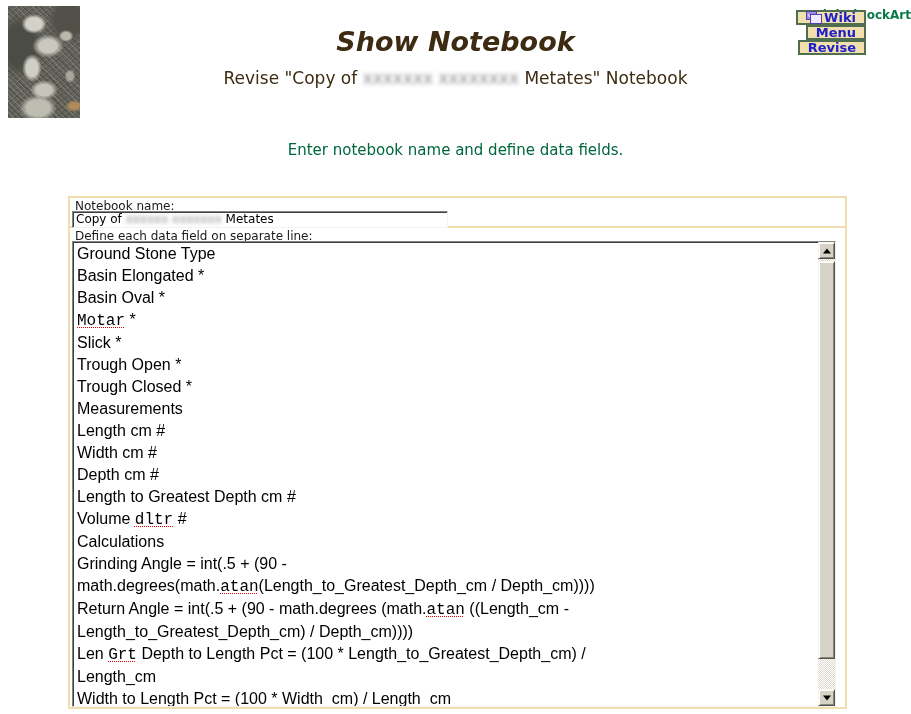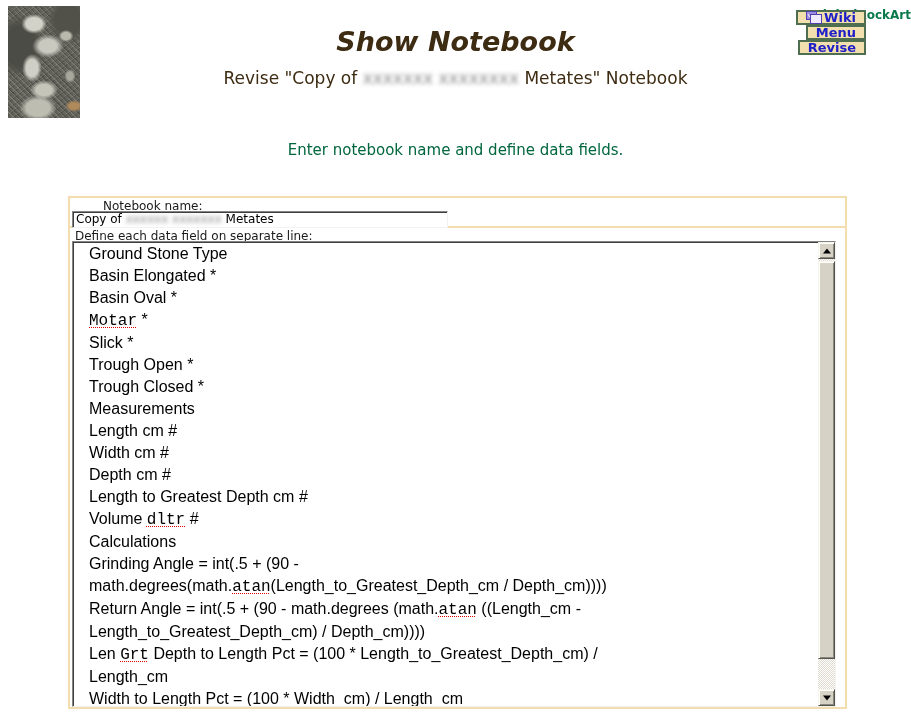--- a/index.html
+++ b/index.html
@@ -56,41 +56,41 @@
   .instruction {
     position:absolute; top:141px; left:0; width:100%; text-align:center;
     font-size:15px; color:#00663e;
   }
 
   
   .panel {
     position:absolute; left:68px; top:196px; width:779px; height:513px;
     border:2px solid #f1ddae; background:#fff;
   }
-  .row1 { height:30px; border-bottom:2px solid #f1ddae; position:relative;padding-left:28px; }
+  .row1 { height:30px; border-bottom:2px solid #f1ddae; position:relative; }
   .small-label { font-size:12px; color:#1a1a1a; padding:1px 0 0 5px; display:block; }
   .name-input {
     position:absolute; left:2px; top:13px; width:376px; height:17px;
     background:#fff; font-size:12px; line-height:13px;
     border:1px solid; border-color:#848484 #f2f2ee #f2f2ee #848484;
     box-shadow:inset 1px 1px 0 #3f3f3f;
     padding:1px 0 0 3px; white-space:nowrap; overflow:hidden; cursor:text;
   }
   .row2 { position:relative; }
 
   .editor {
     position:absolute; left:2px; top:13px; width:764px; height:466px;
     background:#fff; cursor:text;
     border:1px solid; border-color:#848484 #f2f2ee #f2f2ee #848484;
     box-shadow:inset 1px 1px 0 #3f3f3f;
     overflow:hidden;
   }
   .editor-lines {
     position:absolute; left:0; top:0; right:17px; bottom:0;
-    padding:1px 2px 0 16px; overflow:hidden;
+    padding:1px 2px 0 4px; overflow:hidden;
     font-family:"Liberation Sans",sans-serif; font-size:16px; line-height:22px;
     white-space:pre; color:#000;
   }
   .sq { text-decoration:underline dotted #e00000; text-decoration-thickness:1px; text-underline-offset:2px;font-family:Liberation Mono, monospace; }
 
   
   .sb { position:absolute; top:0; right:0; width:17px; bottom:0; background:#e9e5db; }
   .sb-track {
     position:absolute; left:0; right:0; top:17px; bottom:17px;
     background:repeating-conic-gradient(#ffffff 0% 25%, #dedad0 0% 50%) 0 0/2px 2px;

